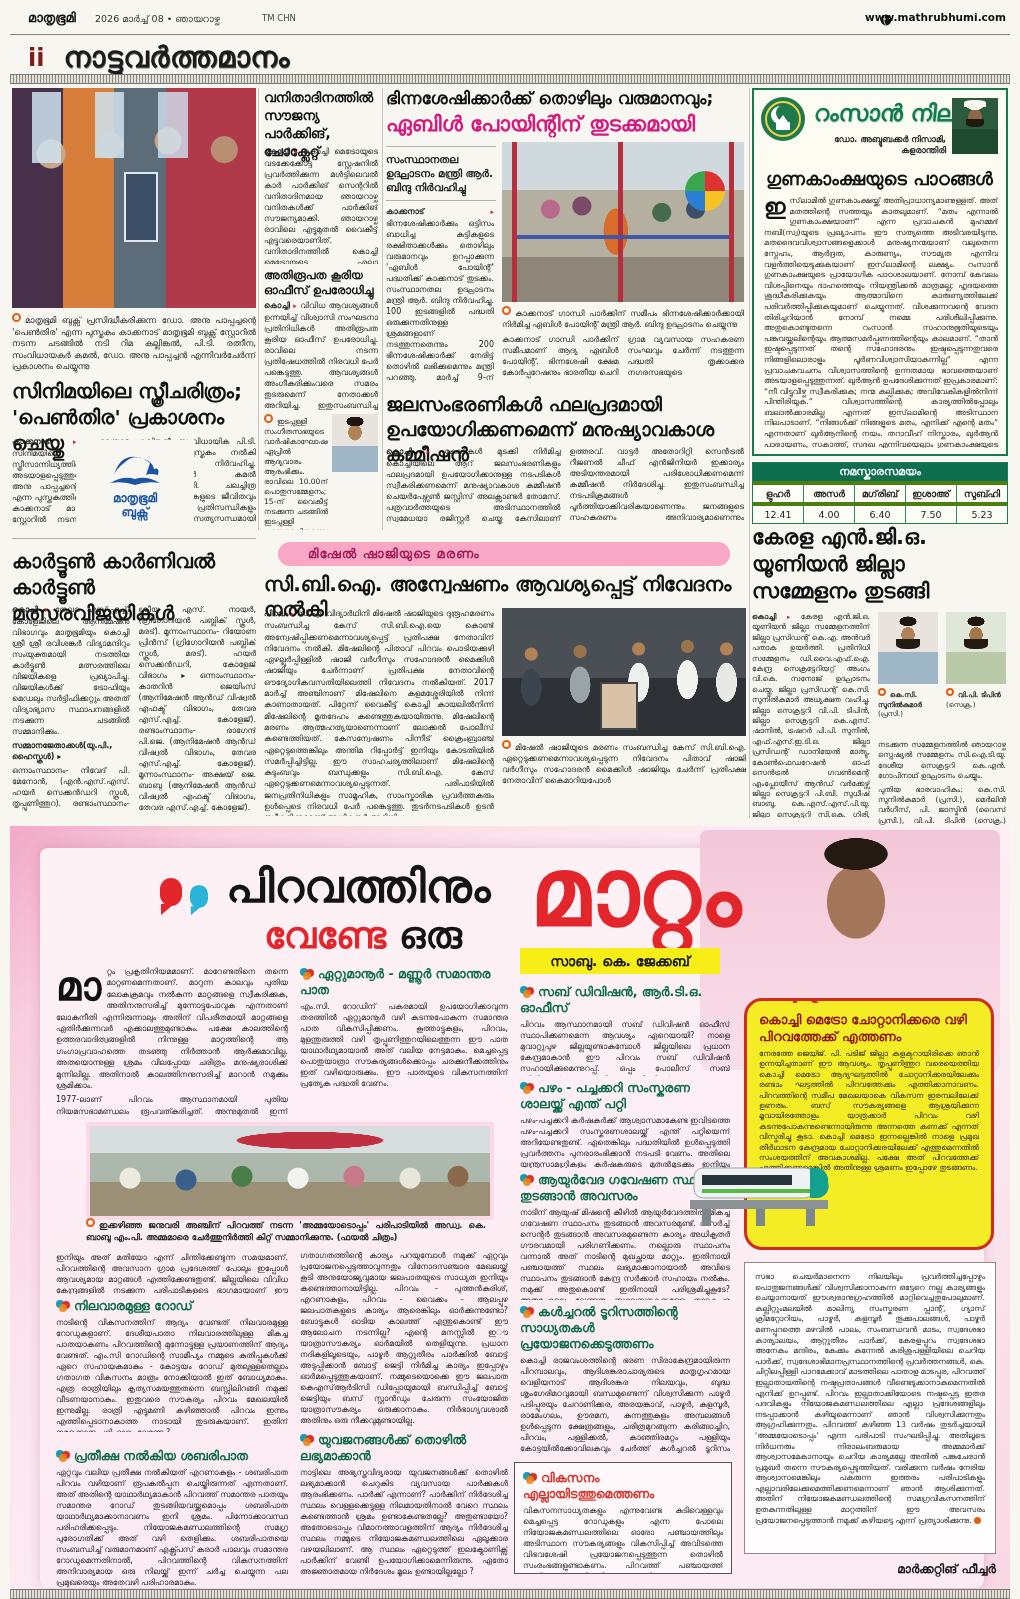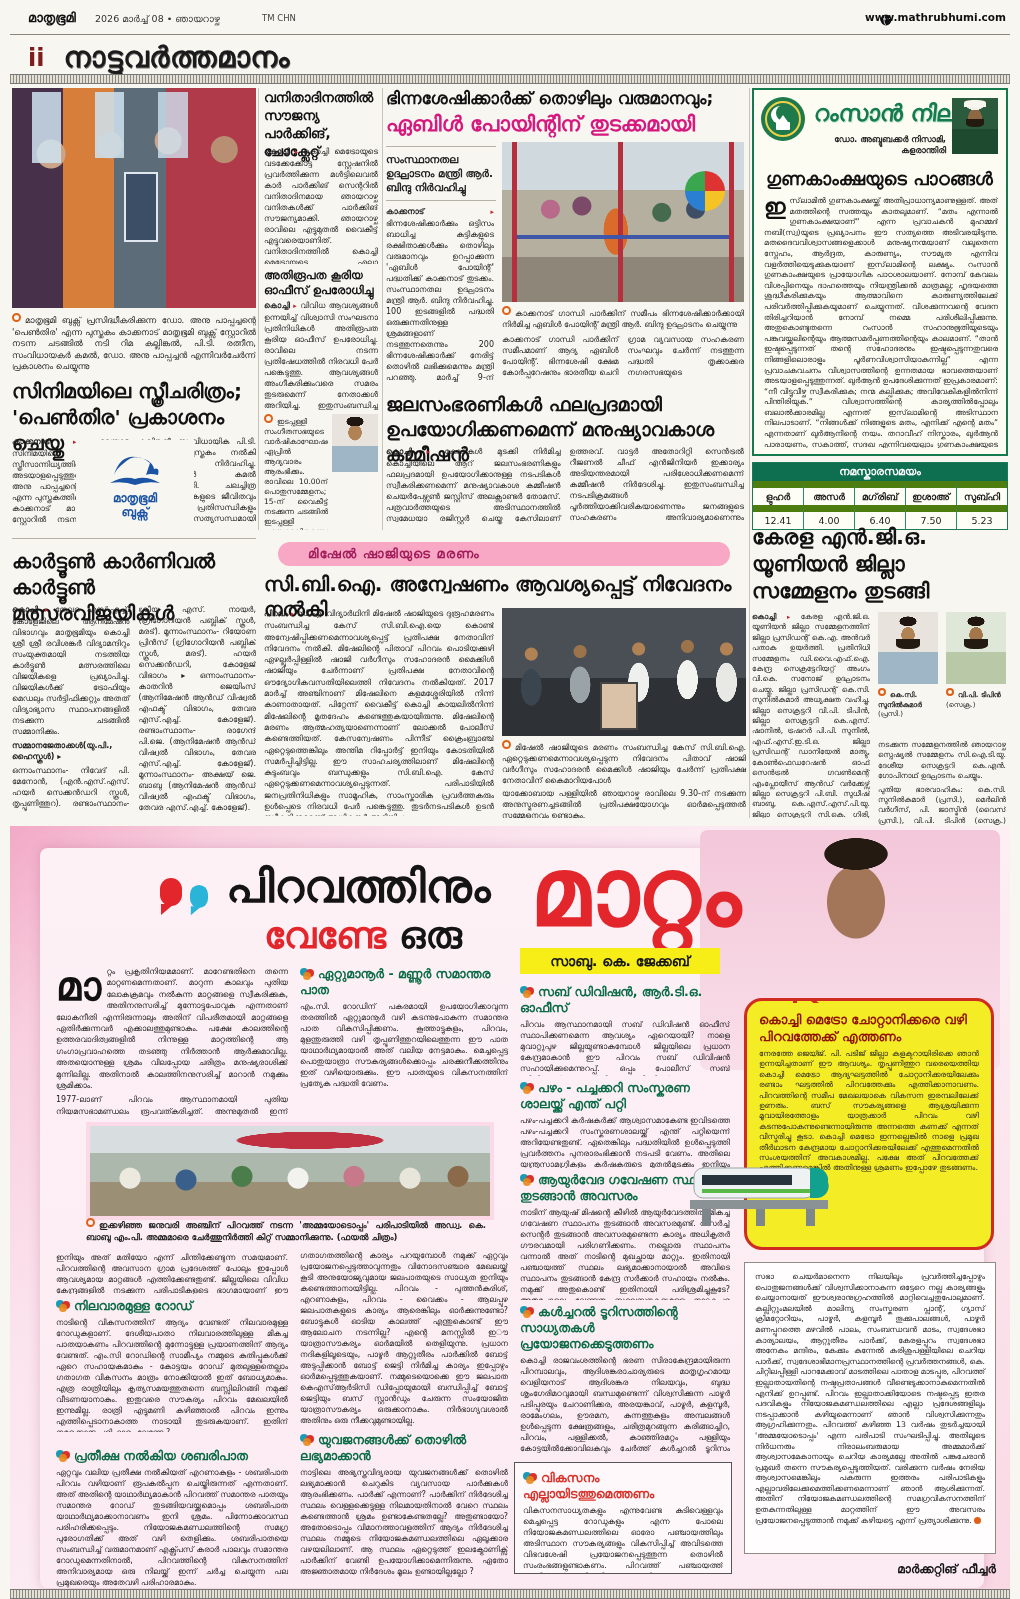--- a/index.html
+++ b/index.html
@@ -31,21 +31,21 @@
   .tri .t2{left:6px;top:1px;background:#d8322a;}
   .tri .t3{left:3px;top:4px;background:#e8881b;opacity:.9;}
   .qm{display:inline-block;width:22px;height:28px;border-radius:11px;background:currentColor;position:relative;}
   .qm::after{content:"";position:absolute;left:1px;bottom:-9px;border-top:11px solid;border-top-color:inherit;border-right:13px solid transparent;}
   .dropcap{float:left;font-size:40px;line-height:36px;font-weight:800;color:#111;margin:2px 5px 0 0;}
   .dropcap2{float:left;font-size:22px;line-height:22px;font-weight:800;color:#111;margin:0 4px 0 0;}
   .yellowtag{background:#f7ee18;font-weight:800;font-size:14px;color:#151515;text-align:center;line-height:26px;}
   .ptable{border:1.5px solid #1e7a55;background:#fffef6;}
   .ptable .tt{background:#0d6e50;color:#fff;font-weight:800;font-size:11px;text-align:center;line-height:18px;}
   .ptable .row{display:flex;}
-  .ptable .cell{flex:1;border-left:1px solid #2f8b66;border-top:7px solid #4d7c0f;font-size:9.5px;text-align:center;line-height:17px;}
+  .ptable .cell{flex:1;border-left:1px solid #2f8b66;border-top:4px solid #4d7c0f;font-size:9.5px;text-align:center;line-height:17px;}
   .ptable .cell:first-child{border-left:none;}
   .ptable .hd{font-weight:800;}
   .bubble{background:#f4ec25;border:3px solid #cf2b20;border-radius:18px;}
   .bubble::before{content:"";position:absolute;top:-18px;left:46px;width:0;height:0;border-bottom:20px solid #cf2b20;border-right:26px solid transparent;}
   .bubble::after{content:"";position:absolute;top:-11px;left:50px;width:0;height:0;border-bottom:15px solid #f4ec25;border-right:19px solid transparent;}
   .whitebox{background:#fffdfd;border:1px solid #8f8b84;padding:9px 10px;}
   .enddot{display:inline-block;width:7px;height:7px;border-radius:50%;background:#e06015;border:1px solid #8a2
   f18;vertical-align:-1px;}
 </style>
 </head>
@@ -175,23 +175,20 @@
     radial-gradient(circle 7px at 12% 36%,#b08254 0 6px,transparent 7px),
     radial-gradient(circle 7px at 32% 34%,#9c744c 0 6px,transparent 7px),
     radial-gradient(circle 7px at 56% 32%,#b08254 0 6px,transparent 7px),
     radial-gradient(circle 7px at 76% 30%,#9c744c 0 6px,transparent 7px),
     radial-gradient(circle 7px at 92% 32%,#b08254 0 6px,transparent 7px),
     linear-gradient(180deg,#4a4f55 0 55%,#2e3237 55%);">
     <div style="position:absolute;left:40%;top:58%;width:34px;height:44px;background:#d9c2a8;border:2px solid #444;"></div>
   </div>
   <div class="abs cap" style="left:502px;top:740px;width:244px;height:44px;font-size:8px;line-height:11px;">
     <span class="dot"></span><span>മിഷേൽ ഷാജിയുടെ മരണം സംബന്ധിച്ച കേസ് സി.ബി.ഐ. ഏറ്റെടുക്കണമെന്നാവശ്യപ്പെടുന്ന നിവേദനം പിതാവ് ഷാജി വർഗീസും സഹോദരൻ മൈക്കിൾ ഷാജിയും ചേർന്ന് പ്രതിപക്ഷ നേതാവിന് കൈമാറിയപ്പോൾ</span>
-  </div>
-  <div class="abs jtxt" style="left:502px;top:788px;width:244px;height:30px;">
-    <p><span>യാക്കോബായ പള്ളിയിൽ ഞായറാഴ്ച രാവിലെ 9.30-ന് നടക്കുന്ന അനുസ്മരണച്ചടങ്ങിൽ പ്രതിപക്ഷയോഗവും ഓർമപ്പെടുത്തൽ സമ്മേളനവും ഉണ്ടാകും.</span></p>
   </div>
 
   <div class="abs" style="left:752px;top:88px;width:256px;height:368px;border:2px solid #157a4e;background:#fdfcf2;box-sizing:border-box;">
     <span class="abs" style="left:6px;top:6px;">
       <svg width="46" height="46" viewBox="0 0 46 46">
           <circle cx="23" cy="23" r="22" fill="#1e7a4b"></circle>
           <circle cx="23" cy="23" r="17" fill="none" stroke="#f0d049" stroke-width="2"></circle>
           <circle cx="20" cy="19" r="9" fill="#fff"></circle>
           <circle cx="24" cy="17" r="8" fill="#1e7a4b"></circle>
           <rect x="16" y="26" width="14" height="8" rx="1" fill="#fff"></rect>

